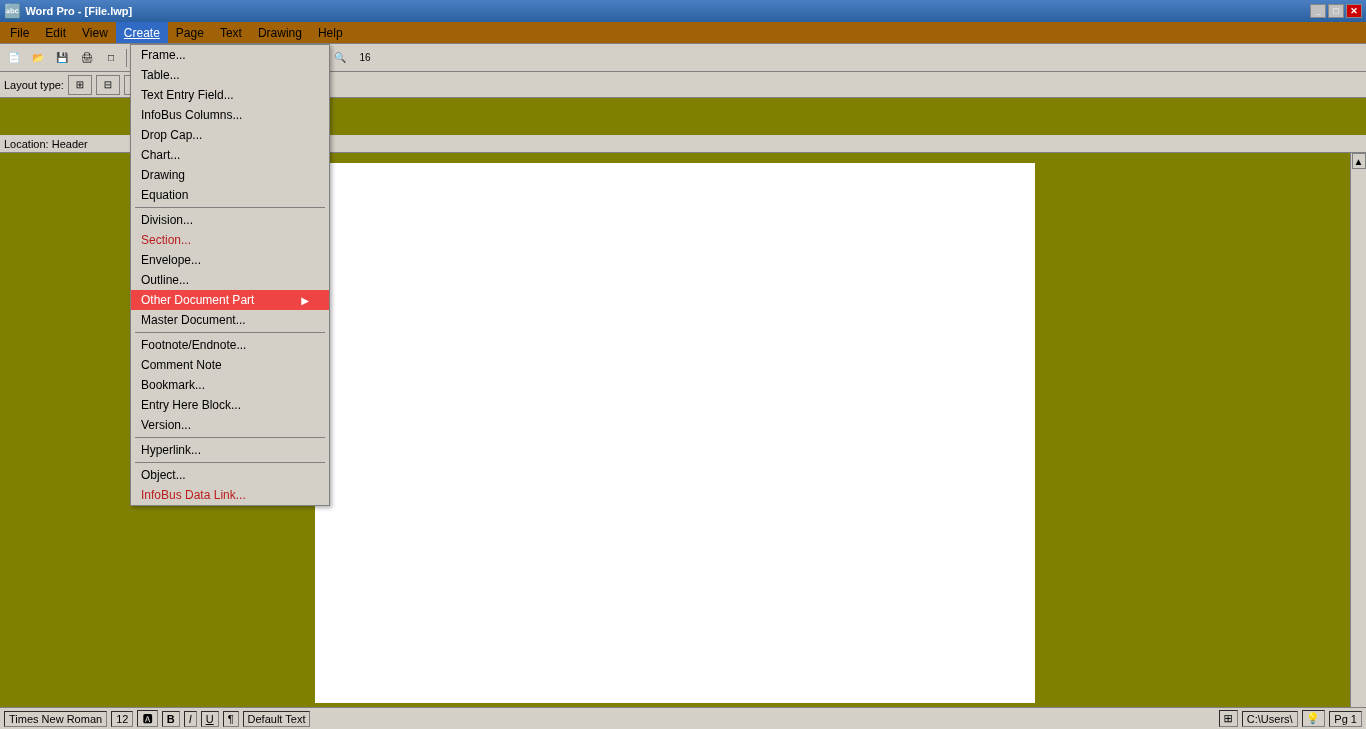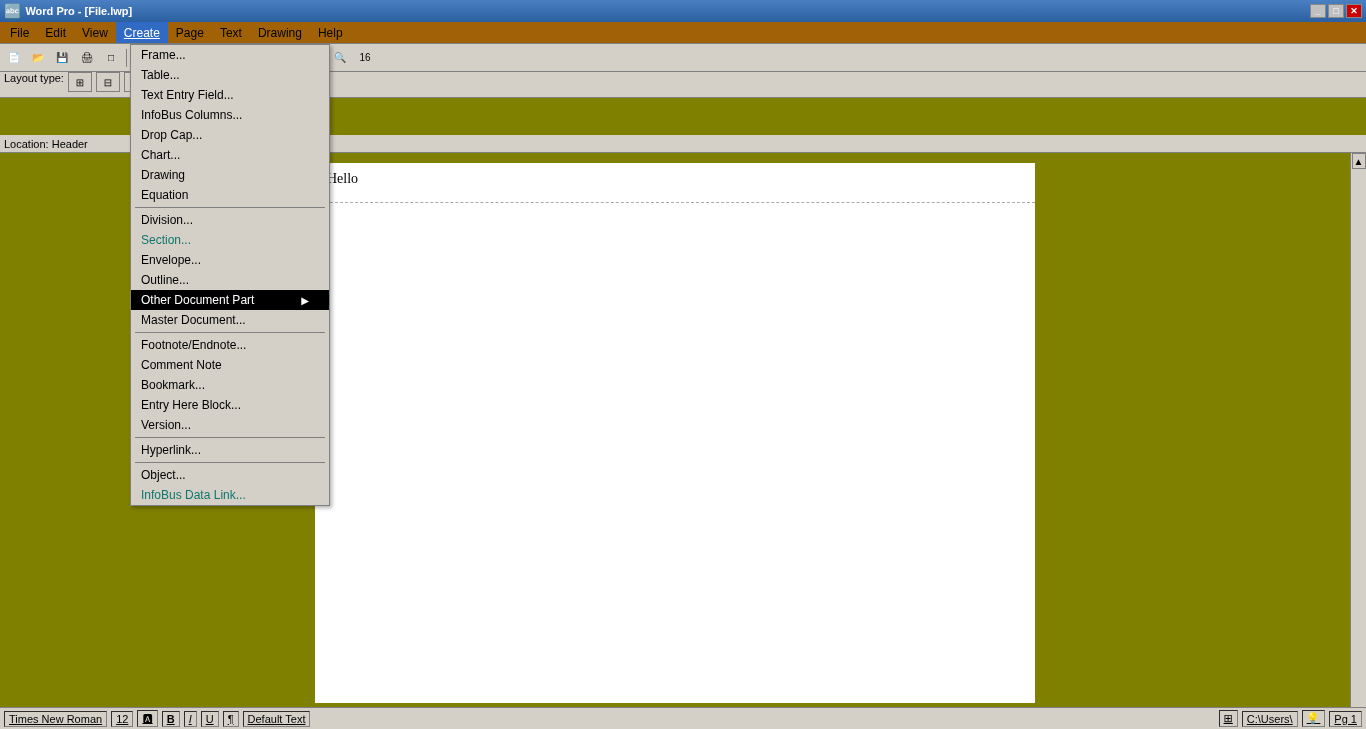--- a/index.html
+++ b/index.html
@@ -64,21 +64,21 @@
       display: flex; align-items: center; justify-content: center;
       font-size: 10px; cursor: pointer;
     }
     .toolbar-sep { width: 1px; height: 18px; background: #808080; margin: 0 2px; }
 
     
     .header-bar {
       background: #d4d0c8;
       height: 26px;
       display: flex;
-      align-items: flex-start;
+      align-items: center;
       border-bottom: 1px solid #808080;
       padding: 0 4px;
       gap: 4px;
     }
     .header-bar-label { font-size: 11px; }
     .layout-btn {
       width: 24px; height: 20px;
       background: #d4d0c8;
       border: 1px solid #808080;
       display: flex; align-items: center; justify-content: center;
@@ -165,22 +165,22 @@
     }
     .dropdown-item {
       padding: 3px 20px 3px 10px;
       font-size: 12px;
       cursor: pointer;
       display: flex;
       align-items: center;
       justify-content: space-between;
       white-space: nowrap;
     }
-    .dropdown-item.highlighted { background: #000000; color: white; }
-    .dropdown-item.disabled { color: #0f766e; cursor: default; }
+    .dropdown-item.highlighted { background: #ef4444; color: white; }
+    .dropdown-item.disabled { color: #b91c1c; cursor: default; }
     .dropdown-separator {
       height: 1px;
       background: #808080;
       margin: 2px 4px;
     }
     .dropdown-item .arrow { font-size: 10px; }
 
     
     .status-bar {
       position: fixed;
@@ -193,21 +193,20 @@
       display: flex;
       align-items: center;
       padding: 0 4px;
       gap: 4px;
       font-size: 11px;
     }
     .status-segment {
       padding: 1px 4px;
       border: 1px inset #808080;
       font-size: 11px;
-      text-decoration: underline;
     }
     .status-spacer { flex: 1; }
   </style>
 </head>
 <body>
 
 <div class="title-bar">
   <div class="title-bar-left">
     <span style="font-size:14px;">🔤</span>
     <span>Word Pro - [File.lwp]</span>
@@ -258,23 +257,20 @@
   <button class="header-props-btn">Header Properties</button>
 </div>
 
 <div class="location-bar">
   <span>Location: Header</span>
 </div>
 
 <div class="main-area">
   <div class="doc-area">
     <div class="doc-page">
-      <div class="doc-header-area">
-        <span style="font-size:14px; font-family: 'Times New Roman', serif;">Hello</span>
-      </div>
       <div class="doc-body-area">
       </div>
     </div>
   </div>
   <div class="scrollbar-right">
     <div style="width:14px;height:16px;background:#d4d0c8;border:1px solid #808080;display:flex;align-items:center;justify-content:center;font-size:10px;cursor:pointer;">▲</div>
     <div style="flex:1;"></div>
     <div style="width:14px;height:16px;background:#d4d0c8;border:1px solid #808080;display:flex;align-items:center;justify-content:center;font-size:10px;cursor:pointer;">▼</div>
   </div>
 </div>

